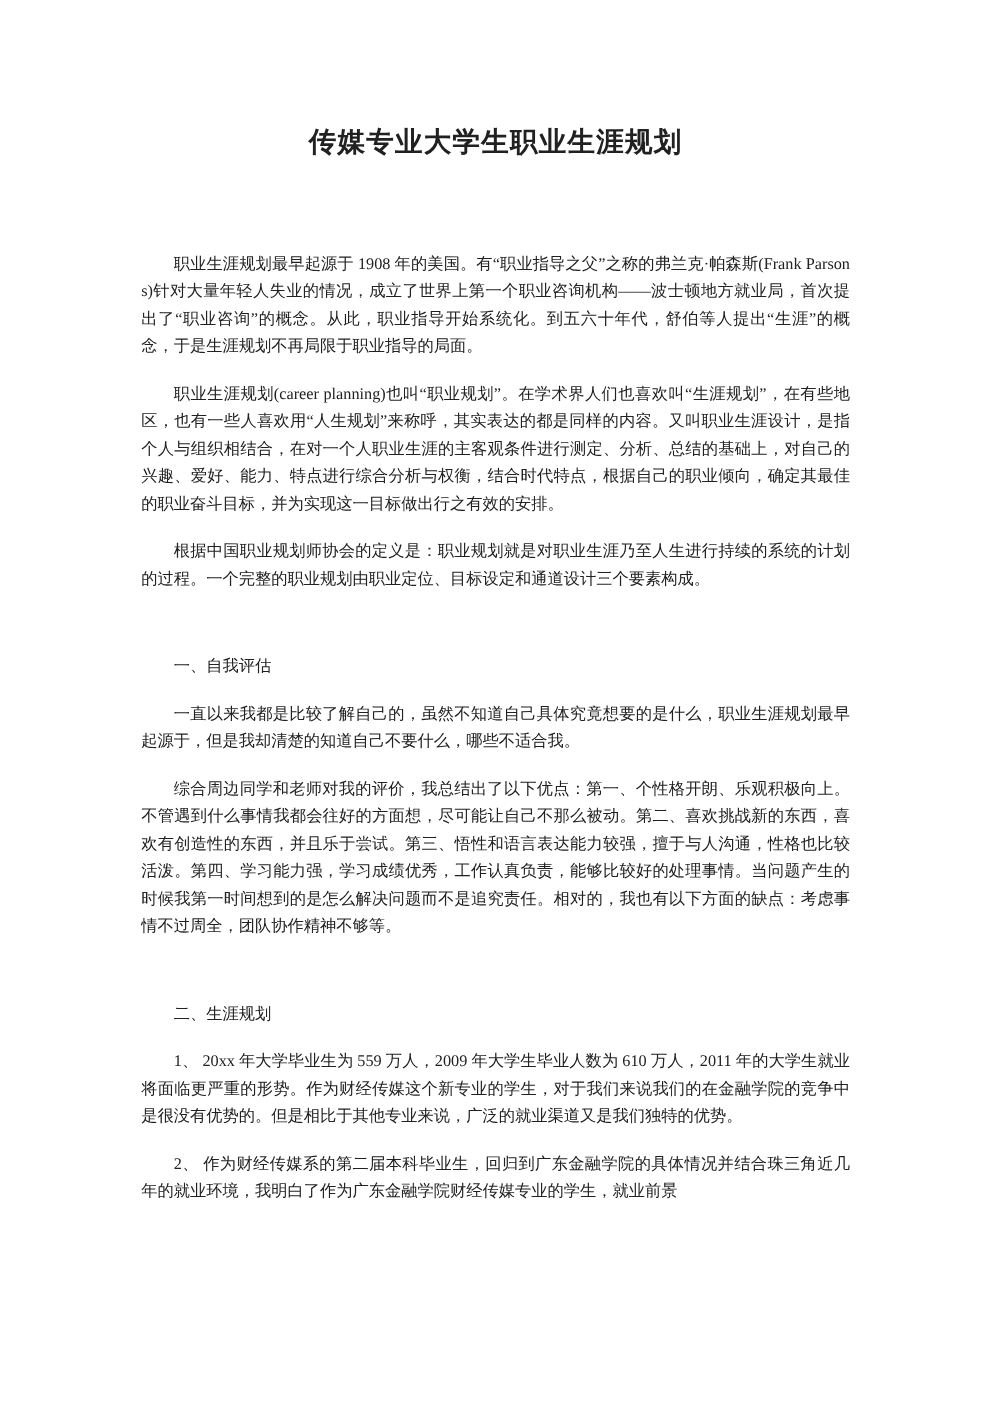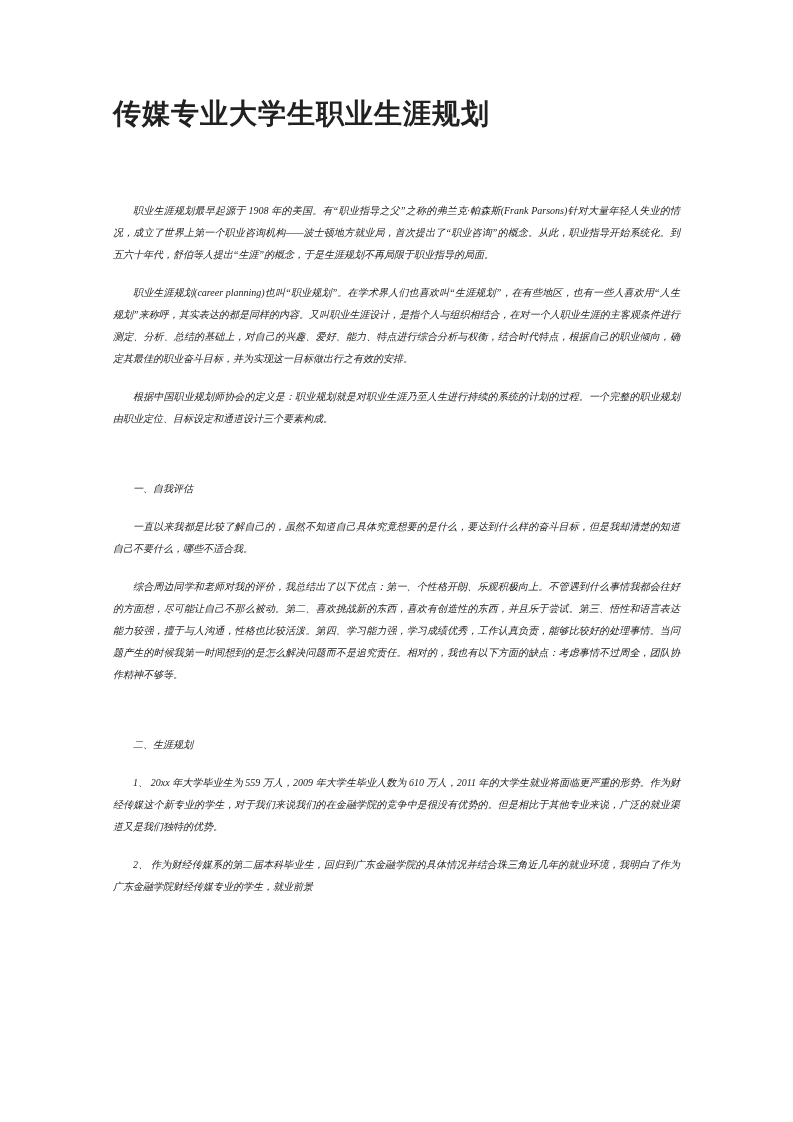--- a/index.html
+++ b/index.html
@@ -14,34 +14,34 @@
     box-sizing: border-box;
     margin: 0;
     padding: 98px 113px 0 113px;
     background: #ffffff;
     overflow: hidden;
     font-family: "Liberation Serif", "DejaVu Serif", serif;
     color: #212121;
   }
   .doc-title {
     margin: 0 0 70px 0;
-    font-size: 28px;
+    font-size: 22px;
     font-weight: 700;
     line-height: 32px;
+    text-align: center;
     letter-spacing: 1px;
   }
   .para, .heading {
     margin: 0 0 16px 0;
-    font-size: 10px;
+    font-size: 13px;
     font-weight: 400;
     line-height: 22px;
     text-align: justify;
     text-indent: 2em;
     word-break: break-all;
-    font-style: italic;
   }
   .heading {
     text-align: left;
     margin-top: 48px;
   }
 </style>
 </head>
 <body>
 
 <div class="page">
@@ -49,21 +49,21 @@
   <h1 class="doc-title">传媒专业大学生职业生涯规划</h1>
 
   <p class="para">职业生涯规划最早起源于 1908 年的美国。有“职业指导之父”之称的弗兰克·帕森斯(Frank Parsons)针对大量年轻人失业的情况，成立了世界上第一个职业咨询机构——波士顿地方就业局，首次提出了“职业咨询”的概念。从此，职业指导开始系统化。到五六十年代，舒伯等人提出“生涯”的概念，于是生涯规划不再局限于职业指导的局面。</p>
 
   <p class="para">职业生涯规划(career planning)也叫“职业规划”。在学术界人们也喜欢叫“生涯规划”，在有些地区，也有一些人喜欢用“人生规划”来称呼，其实表达的都是同样的内容。又叫职业生涯设计，是指个人与组织相结合，在对一个人职业生涯的主客观条件进行测定、分析、总结的基础上，对自己的兴趣、爱好、能力、特点进行综合分析与权衡，结合时代特点，根据自己的职业倾向，确定其最佳的职业奋斗目标，并为实现这一目标做出行之有效的安排。</p>
 
   <p class="para">根据中国职业规划师协会的定义是：职业规划就是对职业生涯乃至人生进行持续的系统的计划的过程。一个完整的职业规划由职业定位、目标设定和通道设计三个要素构成。</p>
 
   <p class="heading">一、自我评估</p>
 
-  <p class="para">一直以来我都是比较了解自己的，虽然不知道自己具体究竟想要的是什么，要达到什么样的奋斗目标，但是我却清楚的知道自己不要什么，哪些不适合我。</p>
+  <p class="para">一直以来我都是比较了解自己的，虽然不知道自己具体究竟想要的是什么，职业生涯规划最早起源于，但是我却清楚的知道自己不要什么，哪些不适合我。</p>
 
   <p class="para">综合周边同学和老师对我的评价，我总结出了以下优点：第一、个性格开朗、乐观积极向上。不管遇到什么事情我都会往好的方面想，尽可能让自己不那么被动。第二、喜欢挑战新的东西，喜欢有创造性的东西，并且乐于尝试。第三、悟性和语言表达能力较强，擅于与人沟通，性格也比较活泼。第四、学习能力强，学习成绩优秀，工作认真负责，能够比较好的处理事情。当问题产生的时候我第一时间想到的是怎么解决问题而不是追究责任。相对的，我也有以下方面的缺点：考虑事情不过周全，团队协作精神不够等。</p>
 
   <p class="heading">二、生涯规划</p>
 
   <p class="para">1、 20xx 年大学毕业生为 559 万人，2009 年大学生毕业人数为 610 万人，2011 年的大学生就业将面临更严重的形势。作为财经传媒这个新专业的学生，对于我们来说我们的在金融学院的竞争中是很没有优势的。但是相比于其他专业来说，广泛的就业渠道又是我们独特的优势。</p>
 
   <p class="para">2、 作为财经传媒系的第二届本科毕业生，回归到广东金融学院的具体情况并结合珠三角近几年的就业环境，我明白了作为广东金融学院财经传媒专业的学生，就业前景</p>
 
 </div>

